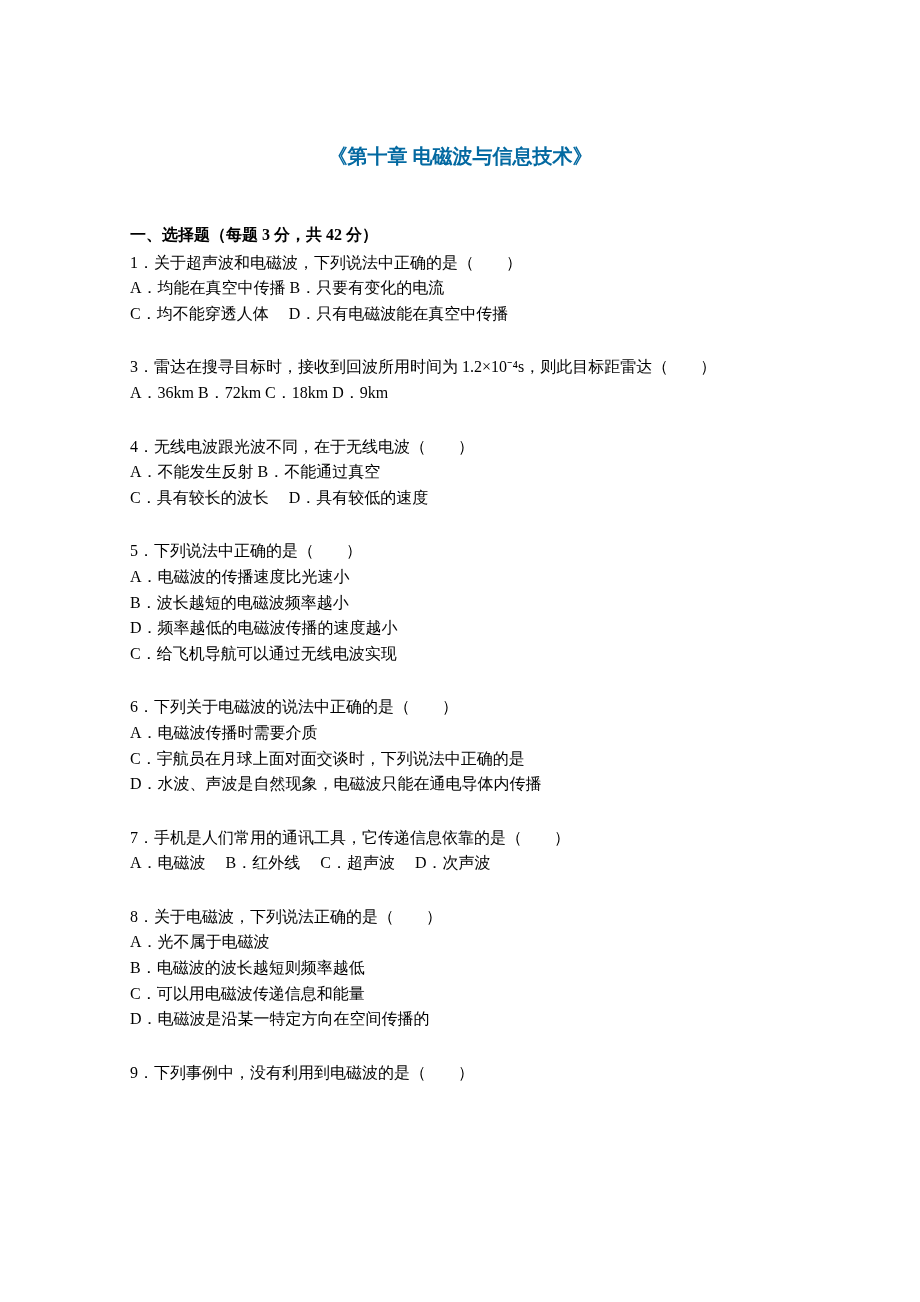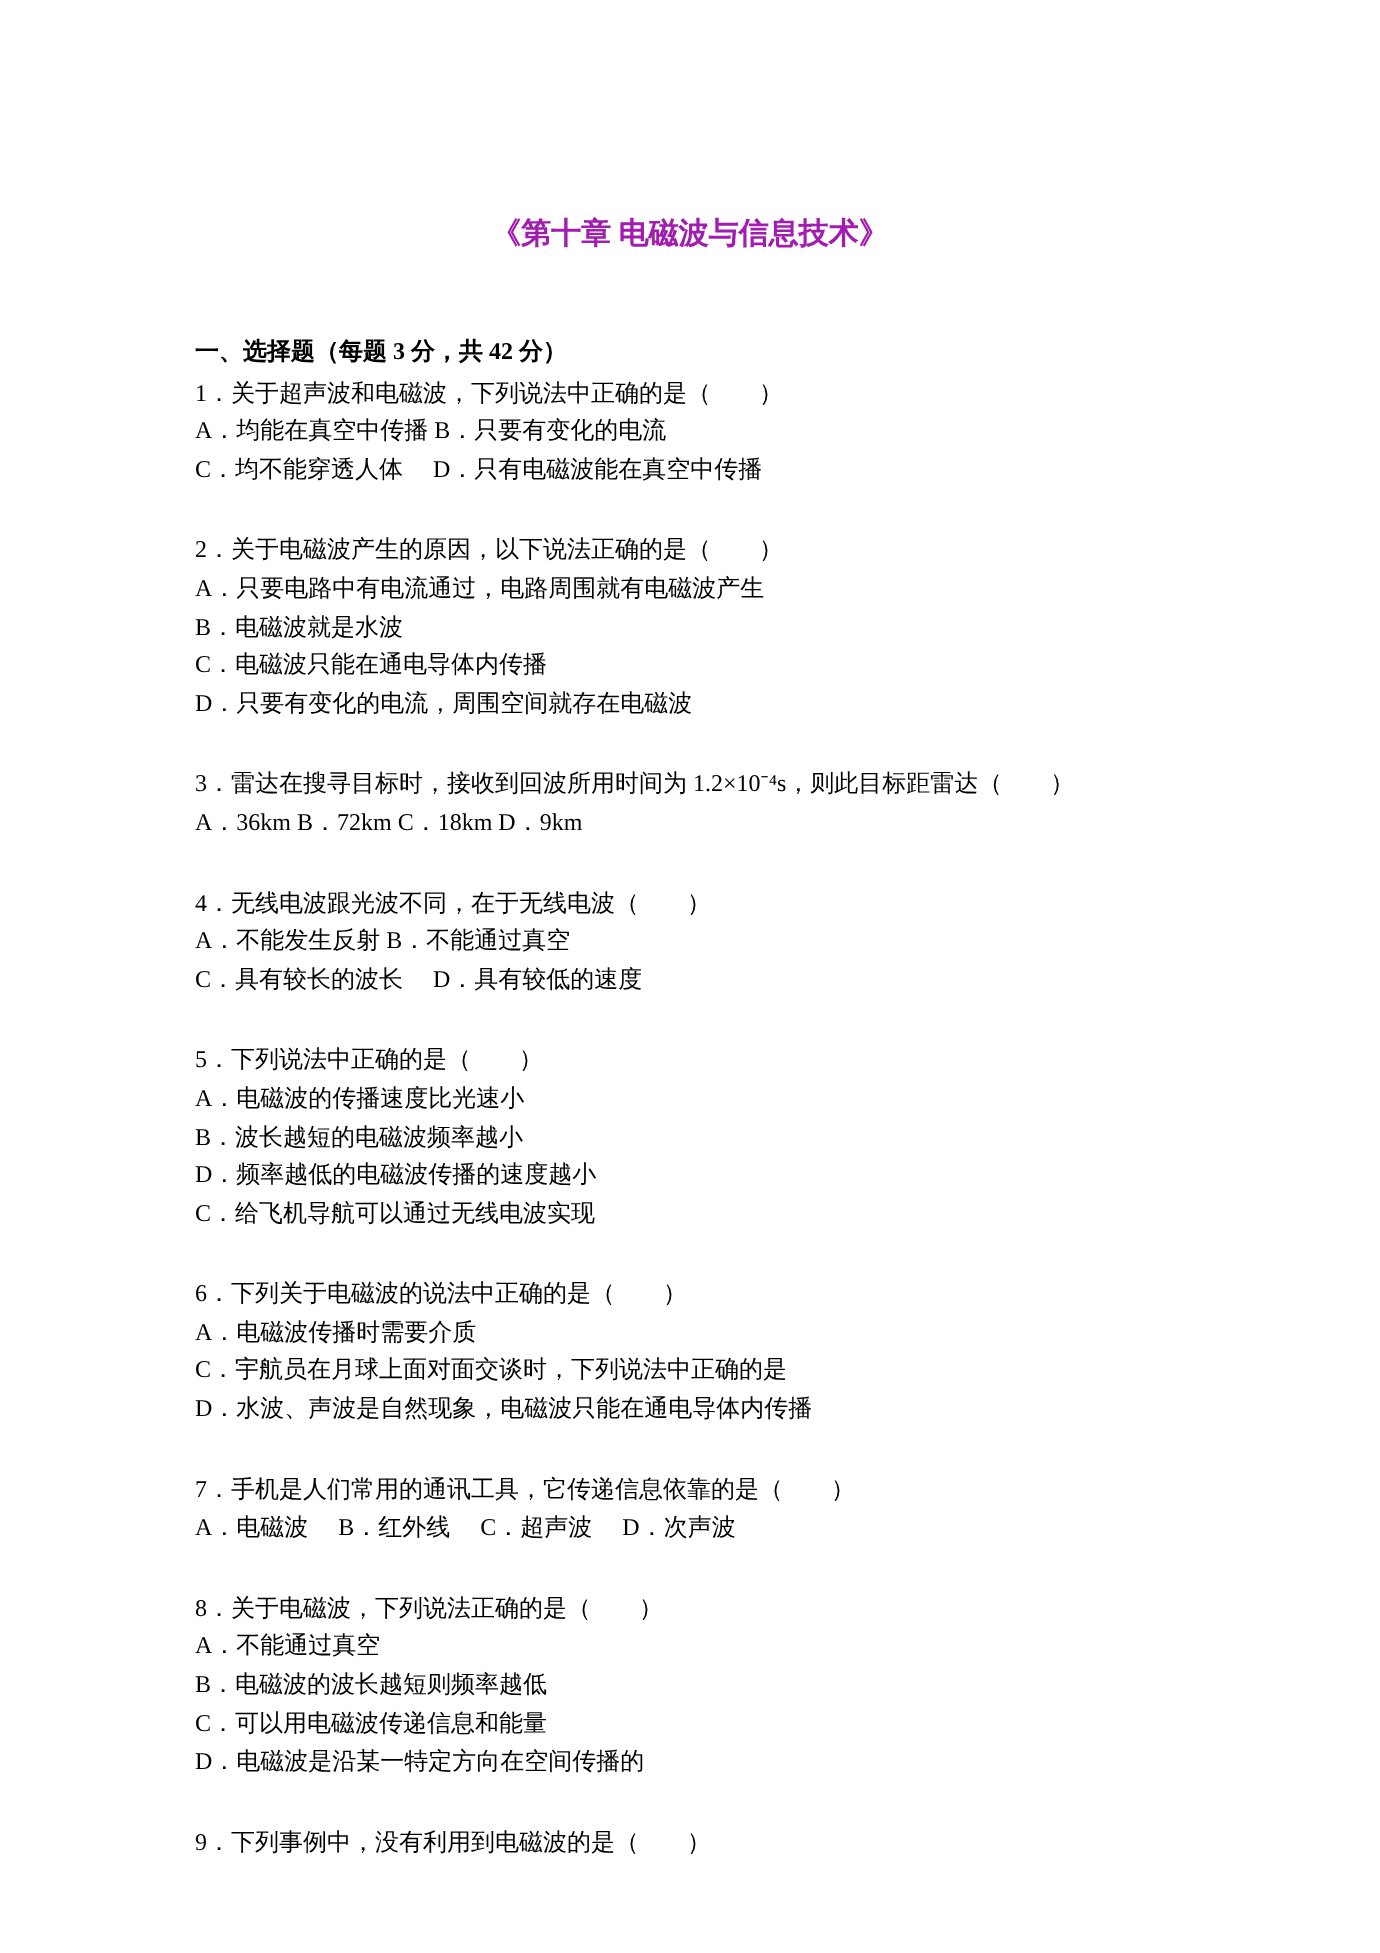--- a/index.html
+++ b/index.html
@@ -13,21 +13,21 @@
   }
   .page {
     width: 920px;
     min-height: 1302px;
     padding: 140px 130px 60px 130px;
     box-sizing: border-box;
     position: relative;
   }
   .chapter-title {
     text-align: center;
-    color: #a21caf;
+    color: #0369a1;
     font-weight: bold;
     font-size: 20px;
     margin-bottom: 50px;
   }
   .section-header {
     font-weight: bold;
     margin-top: 4px;
     margin-bottom: 2px;
   }
   .question {
@@ -48,27 +48,20 @@
   <div class="chapter-title">《第十章 电磁波与信息技术》</div>
 
   <div class="section-header">一、选择题（每题 3 分，共 42 分）</div>
 
   <div class="question">
     <p class="question-stem">1．关于超声波和电磁波，下列说法中正确的是（　　）</p>
     <p class="option-line">A．均能在真空中传播 B．只要有变化的电流</p>
     <p class="option-line">C．均不能穿透人体　 D．只有电磁波能在真空中传播</p>
   </div>
 
-  <div class="question">
-    <p class="question-stem">2．关于电磁波产生的原因，以下说法正确的是（　　）</p>
-    <p class="option-line">A．只要电路中有电流通过，电路周围就有电磁波产生</p>
-    <p class="option-line">B．电磁波就是水波</p>
-    <p class="option-line">C．电磁波只能在通电导体内传播</p>
-    <p class="option-line">D．只要有变化的电流，周围空间就存在电磁波</p>
-  </div>
 
   <div class="question">
     <p class="question-stem">3．雷达在搜寻目标时，接收到回波所用时间为 1.2×10⁻⁴s，则此目标距雷达（　　）</p>
     <p class="option-line">A．36km B．72km C．18km D．9km</p>
   </div>
 
   <div class="question">
     <p class="question-stem">4．无线电波跟光波不同，在于无线电波（　　）</p>
     <p class="option-line">A．不能发生反射 B．不能通过真空</p>
     <p class="option-line">C．具有较长的波长　 D．具有较低的速度</p>
@@ -89,21 +82,21 @@
     <p class="option-line">D．水波、声波是自然现象，电磁波只能在通电导体内传播</p>
   </div>
 
   <div class="question">
     <p class="question-stem">7．手机是人们常用的通讯工具，它传递信息依靠的是（　　）</p>
     <p class="option-line">A．电磁波　 B．红外线　 C．超声波　 D．次声波</p>
   </div>
 
   <div class="question">
     <p class="question-stem">8．关于电磁波，下列说法正确的是（　　）</p>
-    <p class="option-line">A．不能通过真空</p>
+    <p class="option-line">A．光不属于电磁波</p>
     <p class="option-line">B．电磁波的波长越短则频率越低</p>
     <p class="option-line">C．可以用电磁波传递信息和能量</p>
     <p class="option-line">D．电磁波是沿某一特定方向在空间传播的</p>
   </div>
 
   <div class="question">
     <p class="question-stem">9．下列事例中，没有利用到电磁波的是（　　）</p>
   </div>
 
 </div>

